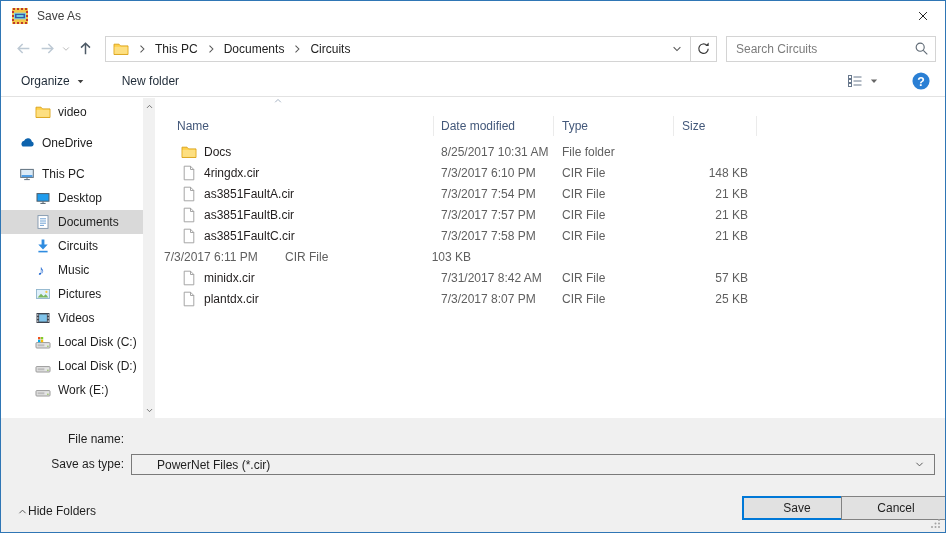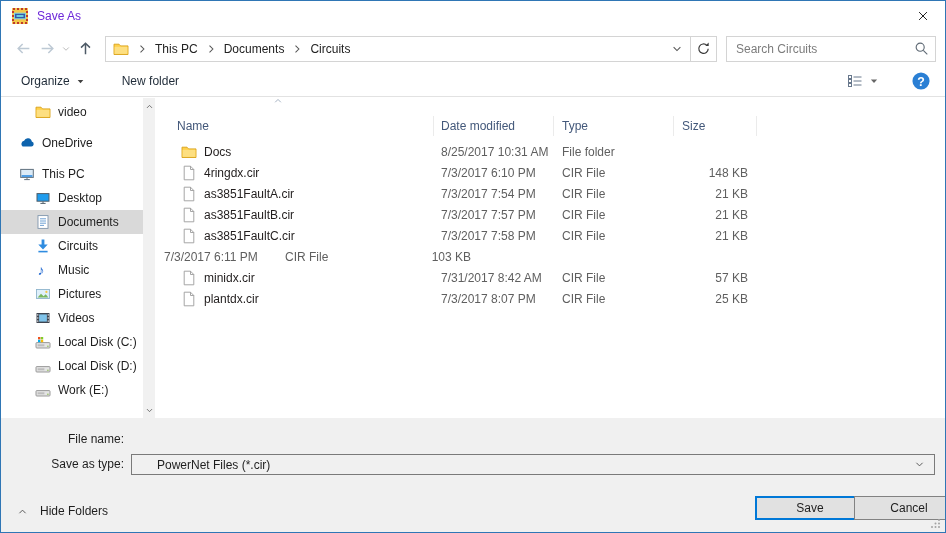--- a/index.html
+++ b/index.html
@@ -5,21 +5,21 @@
   * { box-sizing: border-box; margin: 0; padding: 0; }
   html,body { background:#fff; }
   body { font-family:"Liberation Sans", sans-serif; font-size:12px; color:#1e1e1e; }
 
   .window { position:relative; width:946px; height:533px; border:1px solid #2f76b5;
             background:#fff; overflow:hidden; }
 
   
   .titlebar { position:absolute; top:0; left:0; right:0; height:30px; display:flex; align-items:center; padding-left:11px; background:#fff; }
   .titlebar .appicon { width:16px; height:16px; }
-  .titlebar .title { margin-left:9px; color:#6d28d9; }
+  .titlebar .title { margin-left:9px; color:#404040; }
   .close-btn { position:absolute; top:0; right:0; width:45px; height:30px; display:flex; align-items:center; justify-content:center; }
 
   
   .navbar { position:absolute; top:30px; left:0; right:0; height:35px; display:flex; align-items:center; padding-left:10px; background:#fff; }
   .navbtn { width:24px; height:24px; display:flex; align-items:center; justify-content:center; flex:0 0 auto; }
   .navbtn.small { width:14px; }
   .addressbar { flex:1; height:26px; border:1px solid #d4d4d4; background:#fff; display:flex; align-items:center; margin-left:8px; }
   .addressbar .folder-glyph { width:16px; height:16px; margin:0 5px 0 7px; flex:0 0 auto; }
   .crumb { display:flex; align-items:center; }
   .crumb svg { width:12px; height:12px; margin:0 2px; }
@@ -77,23 +77,23 @@
 
   
   .footer { position:absolute; top:417px; left:0; right:0; height:114px; background:#f0f0f0; }
   .flabel { position:absolute; left:0; width:123px; text-align:right; color:#1e1e1e; }
   .fn-label { top:14px; }
   .st-label { top:39px; }
   .fn-input { position:absolute; left:130px; right:10px; top:10px; height:23px; background:#fff; border:1px solid #0066b8; display:flex; align-items:center; padding-left:6px; }
   .fn-input .seltext { background:#0078d7; color:#fff; padding:1px 2px; }
   .fn-input .combo-chev, .st-combo .combo-chev { margin-left:auto; margin-right:9px; width:11px; height:11px; flex:0 0 auto; }
   .st-combo { position:absolute; left:130px; right:10px; top:36px; height:21px; background:#f0f0f0; border:1px solid #7a7a7a; display:flex; align-items:center; padding-left:25px; color:#1e1e1e; }
-  .hide-folders { position:absolute; left:16px; top:81px; height:24px; display:flex; align-items:center; gap:12px; }
+  .hide-folders { position:absolute; left:16px; top:81px; height:24px; display:flex; align-items:center; gap:0; }
   .hide-folders svg { width:11px; height:11px; }
-  .btn { position:absolute; top:78px; width:110px; height:24px; display:flex; align-items:center; justify-content:center; background:#e1e1e1; color:#1e1e1e;margin-left:13px; }
+  .btn { position:absolute; top:78px; width:110px; height:24px; display:flex; align-items:center; justify-content:center; background:#e1e1e1; color:#1e1e1e; }
   .btn.save { left:741px; border:2px solid #0078d7; }
   .btn.cancel { left:840px; border:1px solid #828282; }
   .grip { position:absolute; right:4px; bottom:3px; width:11px; height:11px; }
 </style>
 </head>
 <body>
 
 <svg width="0" height="0" style="position:absolute" aria-hidden="true">
   <defs>
     <symbol id="i-folder" viewBox="0 0 16 16">

